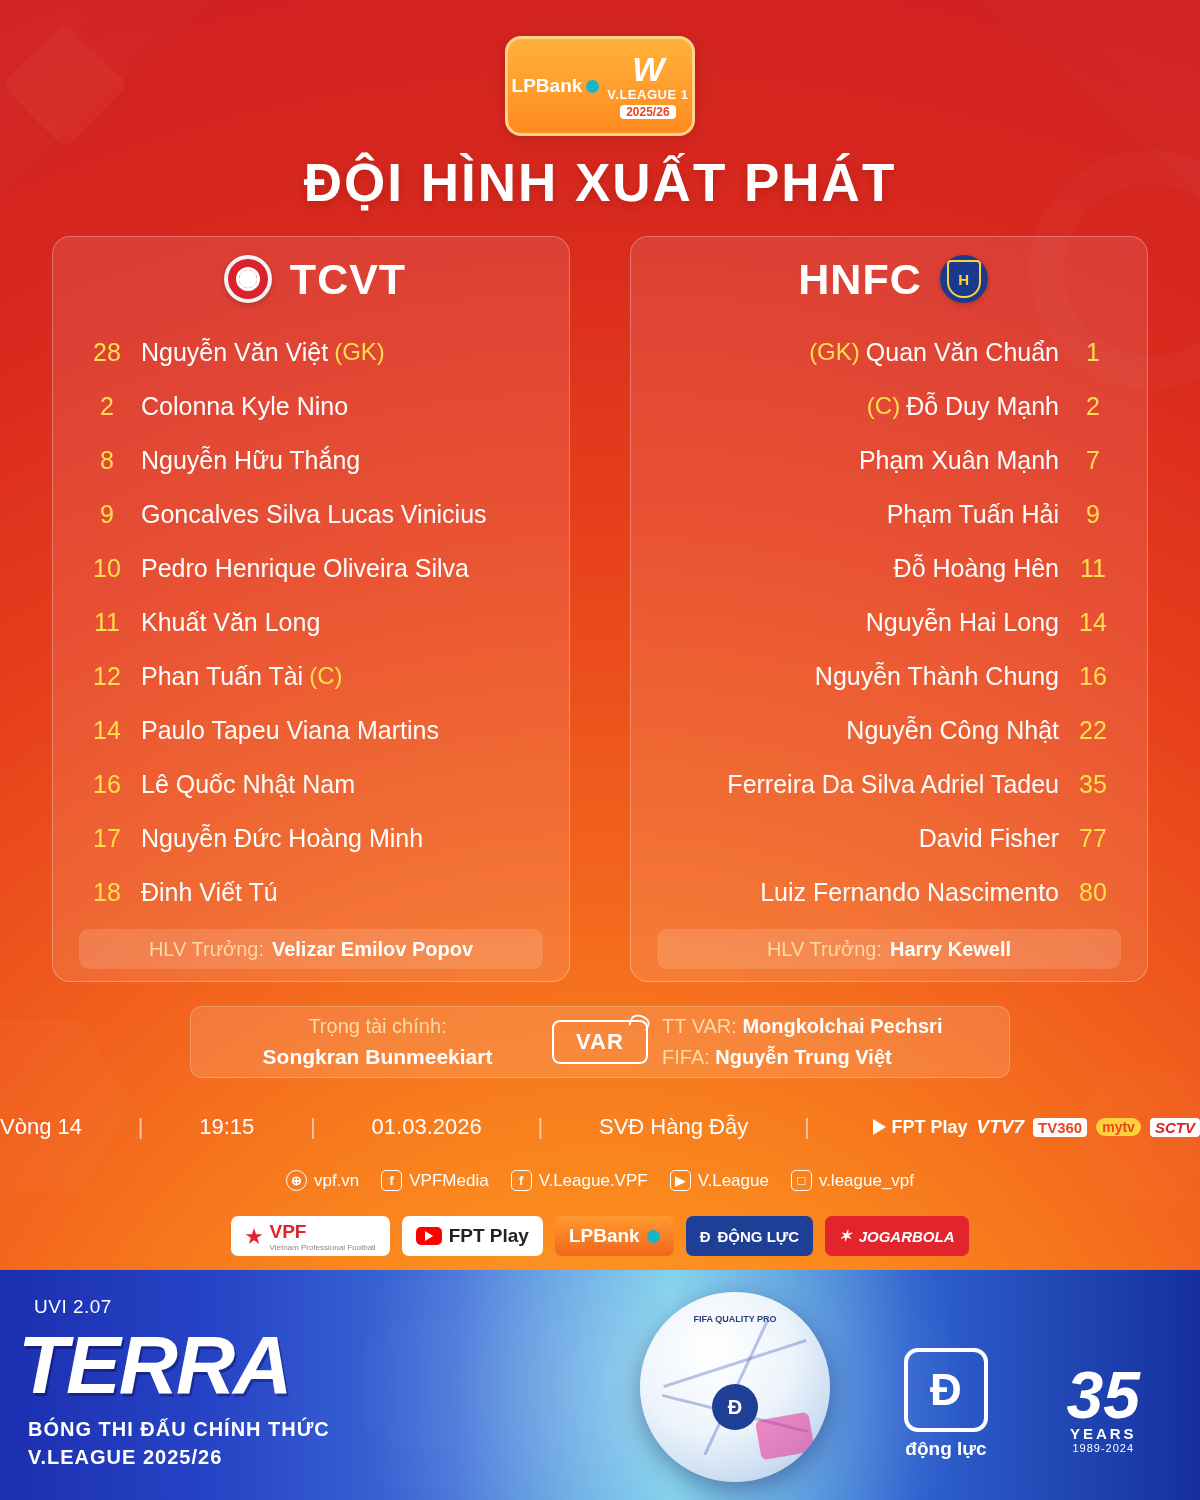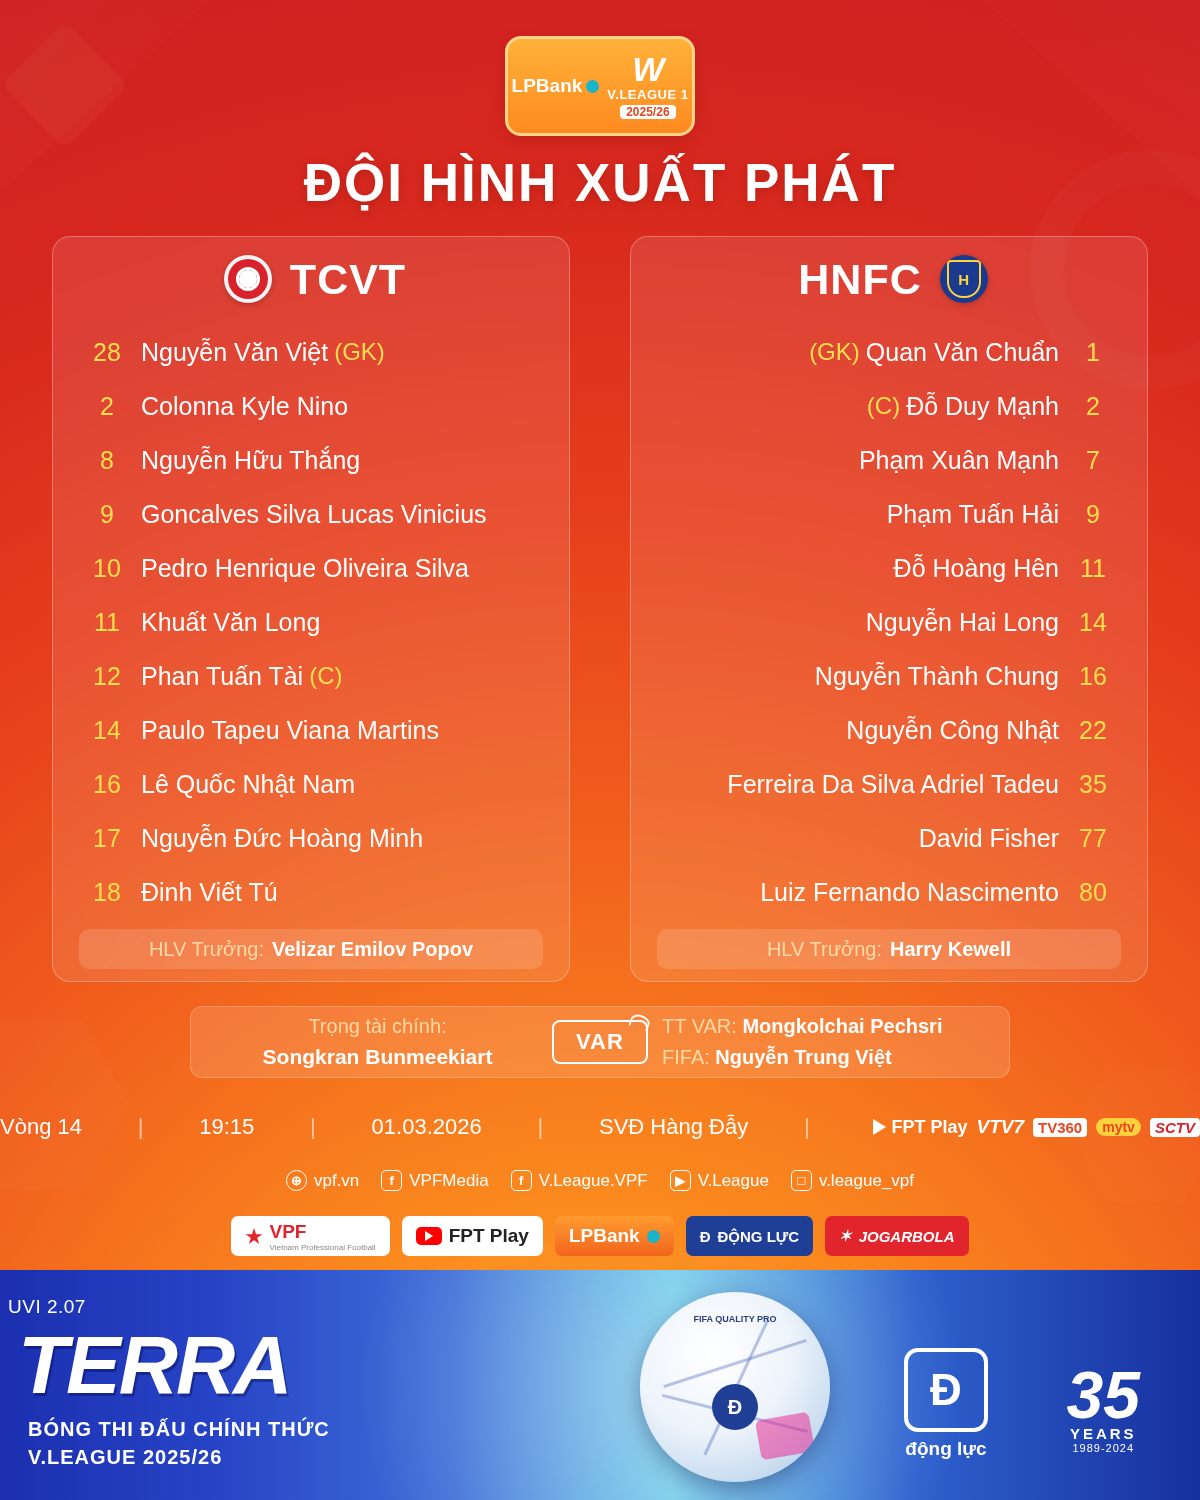--- a/index.html
+++ b/index.html
@@ -275,21 +275,21 @@
   .terra {
     position: absolute; left: 0; right: 0; bottom: 0; height: 230px;
     background: linear-gradient(90deg,#1b2fb0 0%, #2744c6 18%, #3f6fd8 38%, #63c6e8 56%, #2e62cf 76%, #16309e 100%);
     overflow: hidden;
   }
   .terra::before{
     content:""; position:absolute; inset:0;
     background: radial-gradient(circle at 55% 50%, rgba(255,255,255,.35), rgba(255,255,255,0) 45%);
   }
   .uvi {
-    position:absolute; left: 8px; top: 26px; color:#fff; font-size: 19px; letter-spacing:.5px;
+    position:absolute; left: 34px; top: 26px; color:#fff; font-size: 19px; letter-spacing:.5px;
   }
   .terra-word {
     position:absolute; left: 18px; top: 48px;
     font-size: 82px; font-weight: bold; font-style: italic;
     color: #fff; letter-spacing: -2px;
     text-shadow: 2px 3px 0 rgba(0,0,60,.35);
   }
   .terra-sub1 {
     position:absolute; left: 28px; top: 148px; color:#fff; font-size: 20px; font-weight: bold; letter-spacing: 1px;
   }

